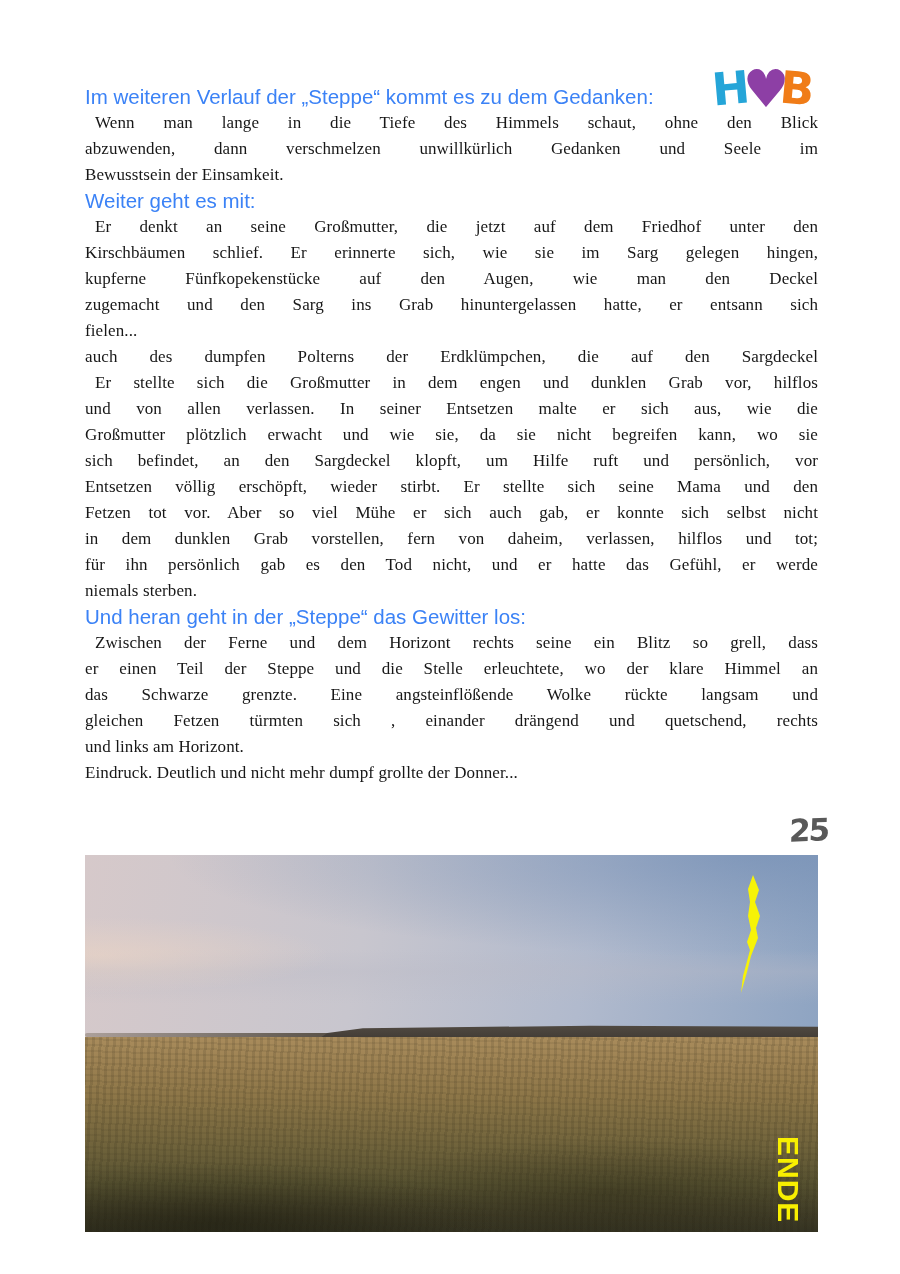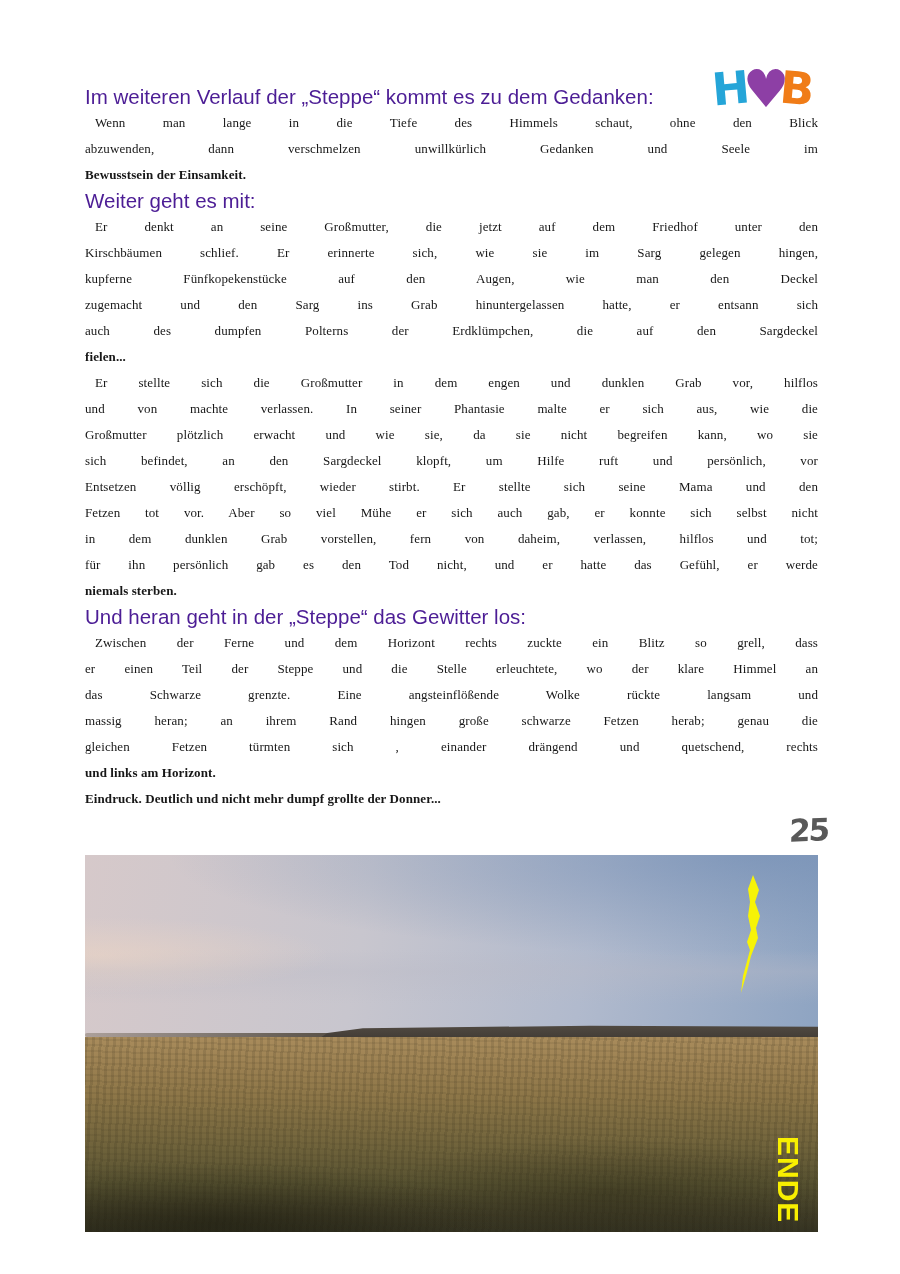--- a/index.html
+++ b/index.html
@@ -12,35 +12,35 @@
   }
 
   
   .content {
     position: absolute;
     left: 85px; top: 84px;
     width: 733px;
     color: #171717;
   }
   .tl {
-    font-size: 13px;
+    font-size: 17px;
     line-height: 26px;
     height: 26px;
     white-space: nowrap;
     text-align: justify;
     text-align-last: justify;
     overflow: visible;
     letter-spacing: 0.1px;
   }
-  .tl.last { text-align-last: left; font-weight: bold; }
+  .tl.last { text-align-last: left; }
   .tl.hd {
     font-family: "Liberation Sans", sans-serif;
     font-size: 20.5px;
     text-align-last: left;
-    color: #4c1d95;
+    color: #3b82f6;
     letter-spacing: 0;
   }
   .tl.ind  { padding-left: 10px; }
   .tl.ind2 { padding-left: 30px; }
 
   
   .logo {
     position: absolute; top: 56px; left: 712px;
     width: 110px; height: 60px;
     font-family: "DejaVu Sans", sans-serif;
@@ -141,39 +141,38 @@
   <div class="tl ind">Wenn man lange in die Tiefe des Himmels schaut, ohne den Blick</div>
   <div class="tl">abzuwenden, dann verschmelzen unwillkürlich Gedanken und Seele im</div>
   <div class="tl last">Bewusstsein der Einsamkeit.</div>
 
   <div class="tl hd">Weiter geht es mit:</div>
 
   <div class="tl ind">Er denkt an seine Großmutter, die jetzt auf dem Friedhof unter den</div>
   <div class="tl">Kirschbäumen schlief. Er erinnerte sich, wie sie im Sarg gelegen hingen,</div>
   <div class="tl">kupferne Fünfkopekenstücke auf den Augen, wie man den Deckel</div>
   <div class="tl">zugemacht und den Sarg ins Grab hinuntergelassen hatte, er entsann sich</div>
+  <div class="tl last">fielen...</div>
   <div class="tl">auch des dumpfen Polterns der Erdklümpchen, die auf den Sargdeckel</div>
-  <div class="tl last">fielen...</div>
 
   <div class="tl ind">Er stellte sich die Großmutter in dem engen und dunklen Grab vor, hilflos</div>
-  <div class="tl">und von machte verlassen. In seiner Phantasie malte er sich aus, wie die</div>
+  <div class="tl">und von allen verlassen. In seiner Entsetzen malte er sich aus, wie die</div>
   <div class="tl">Großmutter plötzlich erwacht und wie sie, da sie nicht begreifen kann, wo sie</div>
   <div class="tl">sich befindet, an den Sargdeckel klopft, um Hilfe ruft und persönlich, vor</div>
   <div class="tl">Entsetzen völlig erschöpft, wieder stirbt. Er stellte sich seine Mama und den</div>
   <div class="tl">Fetzen tot vor. Aber so viel Mühe er sich auch gab, er konnte sich selbst nicht</div>
   <div class="tl">in dem dunklen Grab vorstellen, fern von daheim, verlassen, hilflos und tot;</div>
   <div class="tl">für ihn persönlich gab es den Tod nicht, und er hatte das Gefühl, er werde</div>
   <div class="tl last">niemals sterben.</div>
 
   <div class="tl hd">Und heran geht in der „Steppe“ das Gewitter los:</div>
 
-  <div class="tl ind">Zwischen der Ferne und dem Horizont rechts zuckte ein Blitz so grell, dass</div>
+  <div class="tl ind">Zwischen der Ferne und dem Horizont rechts seine ein Blitz so grell, dass</div>
   <div class="tl">er einen Teil der Steppe und die Stelle erleuchtete, wo der klare Himmel an</div>
   <div class="tl">das Schwarze grenzte. Eine angsteinflößende Wolke rückte langsam und</div>
-  <div class="tl">massig heran; an ihrem Rand hingen große schwarze Fetzen herab; genau die</div>
   <div class="tl">gleichen Fetzen türmten sich , einander drängend und quetschend, rechts</div>
   <div class="tl last">und links am Horizont.</div>
 
   <div class="tl last">Eindruck. Deutlich und nicht mehr dumpf grollte der Donner...</div>
 </div>
 
 <div class="page-number">25</div>
 
 <div class="photo">
   <div class="sky"></div>

